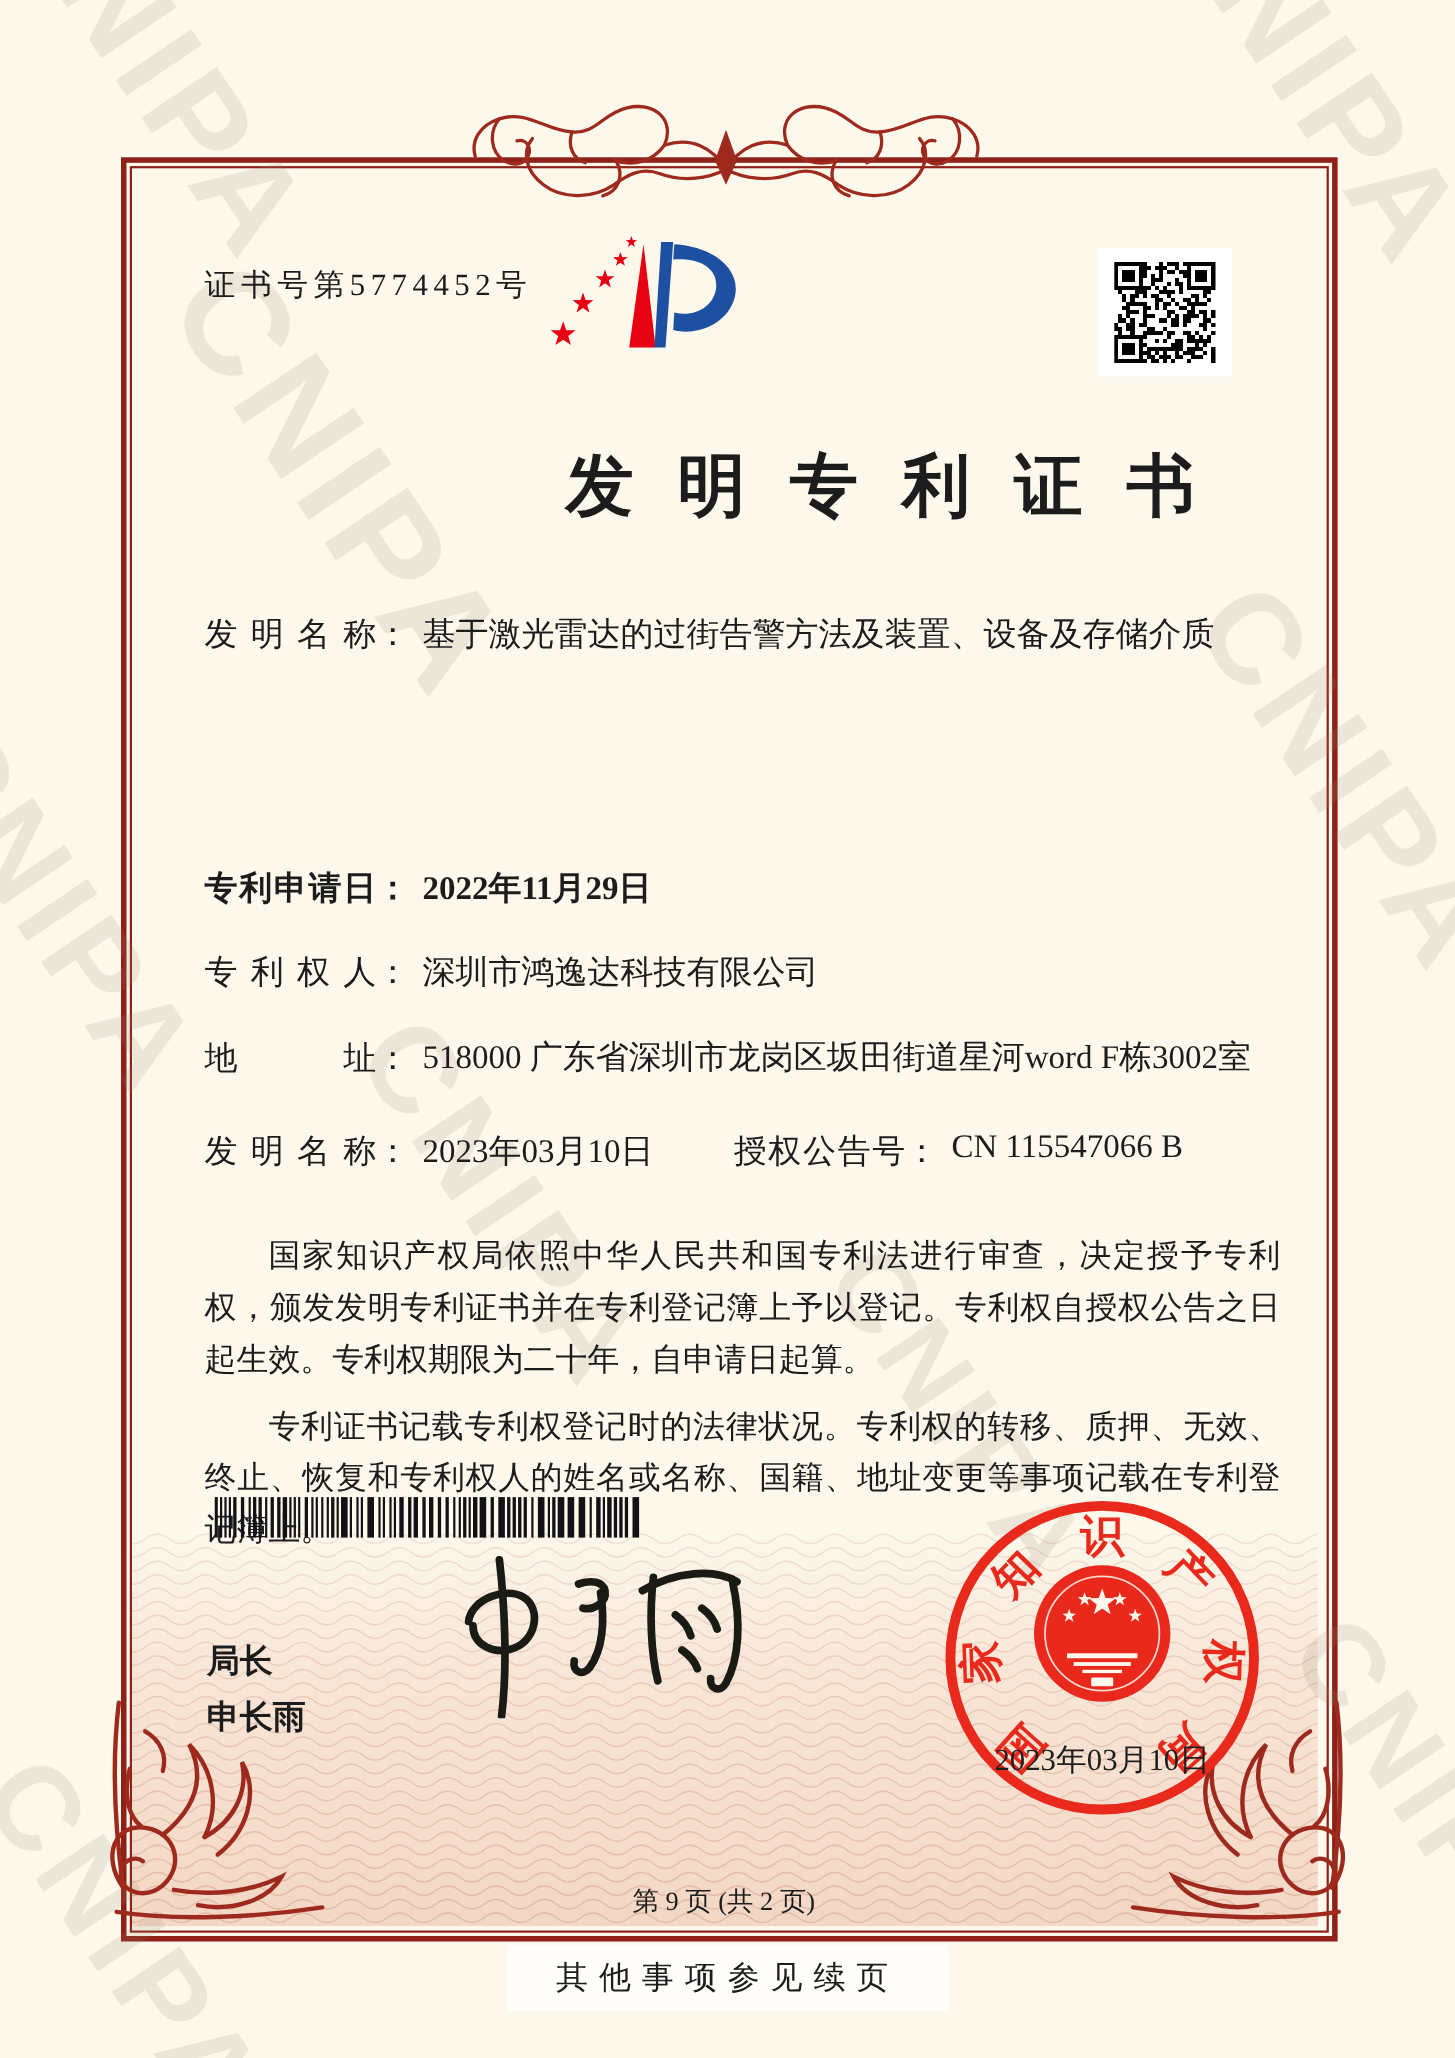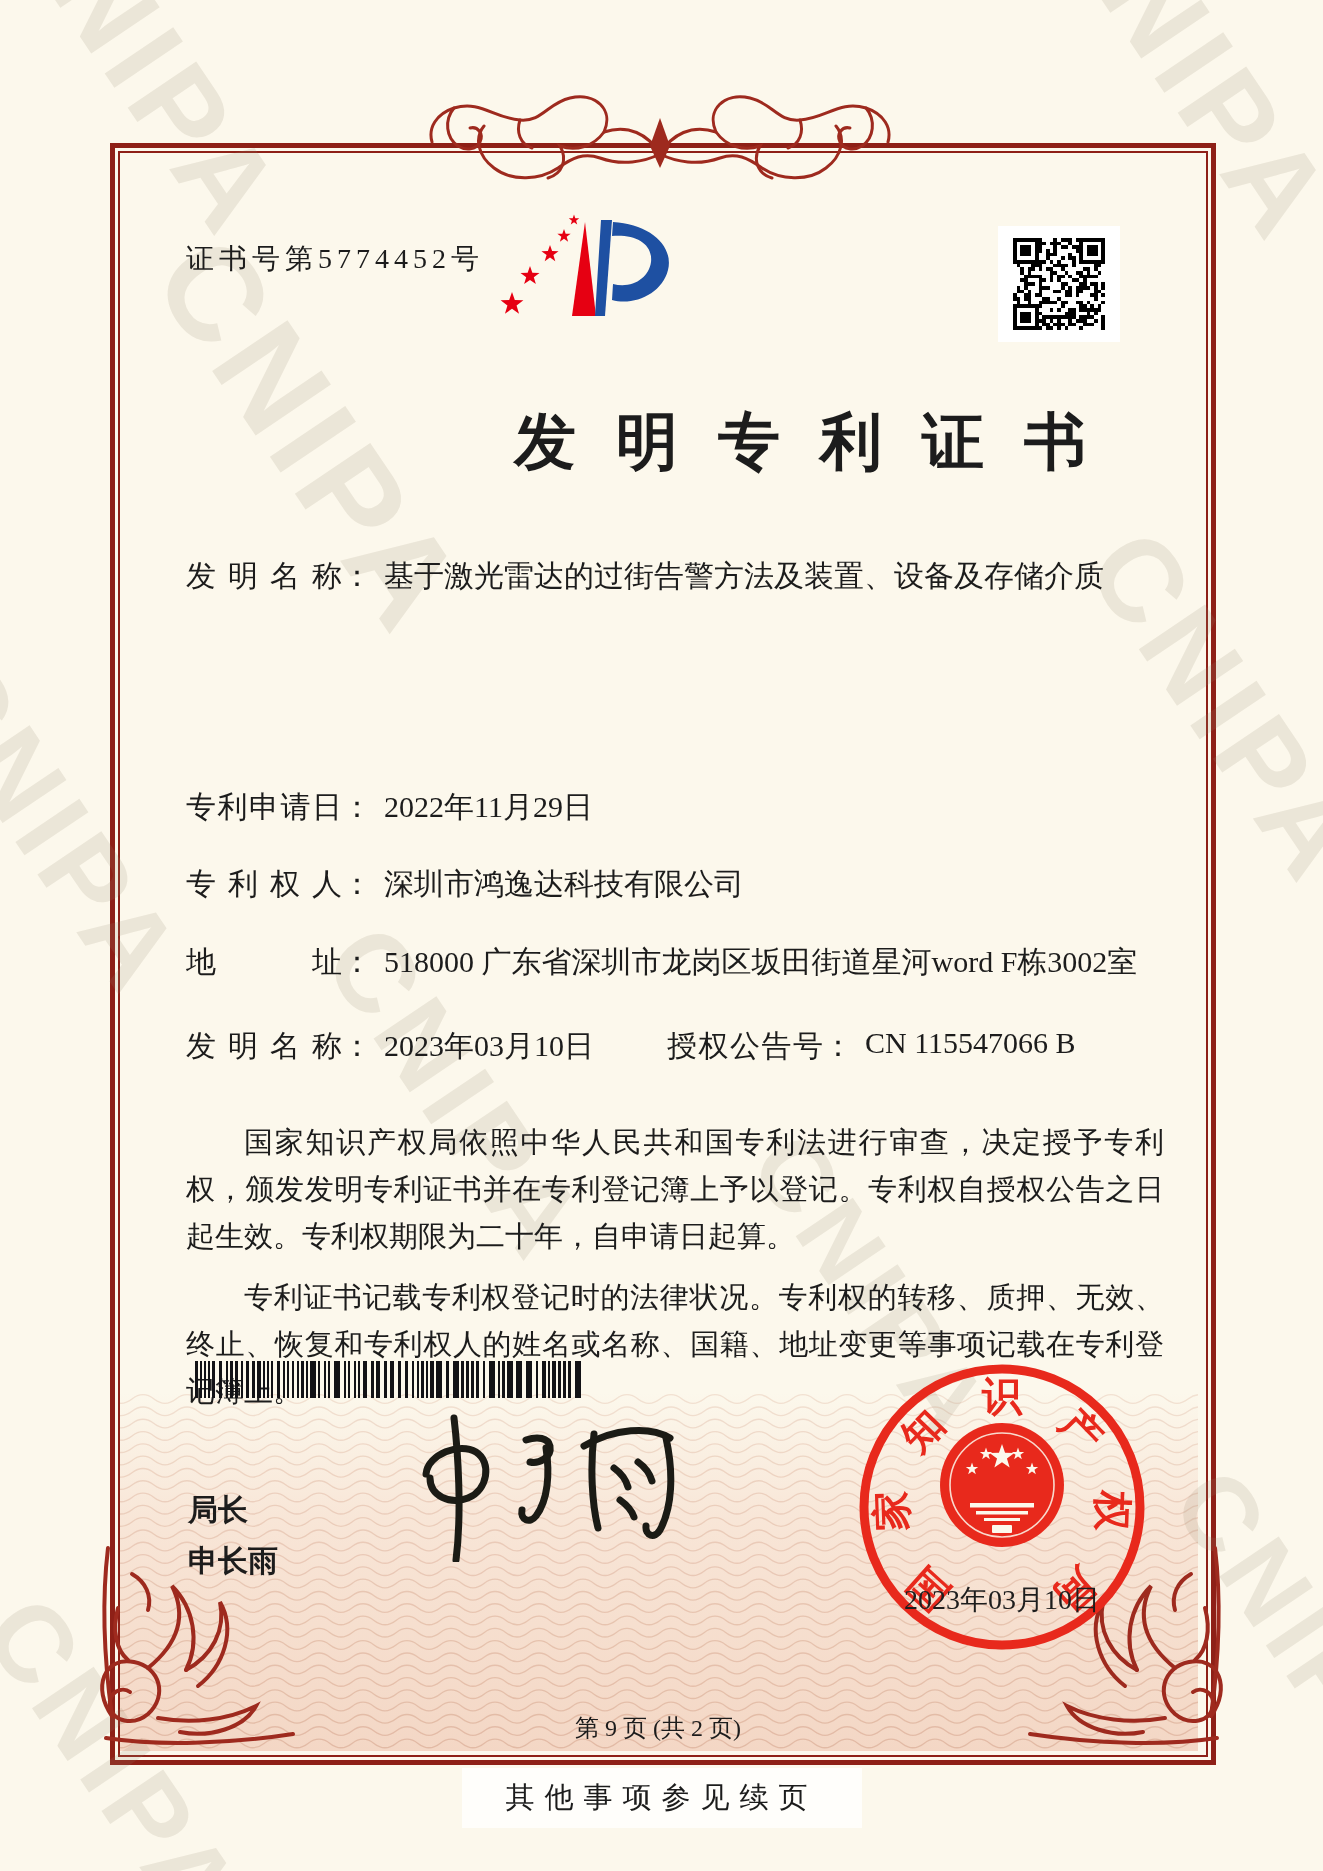--- a/index.html
+++ b/index.html
@@ -392,21 +392,21 @@
         <rect x="1" y="19" width="5" height="5" fill="#fff"></rect>
         <rect x="2" y="20" width="3" height="3" fill="#000"></rect>
       </svg>
   </div>
 
   <div class="title">发明专利证书</div>
 
   <div class="row" style="top:556px;">
     <span class="flabel">发明名称</span><span class="colon">：</span><span class="fvalue">基于激光雷达的过街告警方法及装置、设备及存储介质</span>
   </div>
-  <div class="row" style="top:787px;">
+  <div class="row" style="top:787px;font-weight:bold;">
     <span class="flabel">专利申请日</span><span class="colon">：</span><span class="fvalue">2022年11月29日</span>
   </div>
   <div class="row" style="top:864px;">
     <span class="flabel">专利权人</span><span class="colon">：</span><span class="fvalue">深圳市鸿逸达科技有限公司</span>
   </div>
   <div class="row" style="top:942px;">
     <span class="flabel">地址</span><span class="colon">：</span><span class="fvalue wrap">518000 广东省深圳市龙岗区坂田街道星河word F栋3002室</span>
   </div>
   <div class="row" style="top:1026px;width:978px;">
     <span class="flabel">发明名称</span><span class="colon">：</span><span class="fvalue">2023年03月10日</span>

